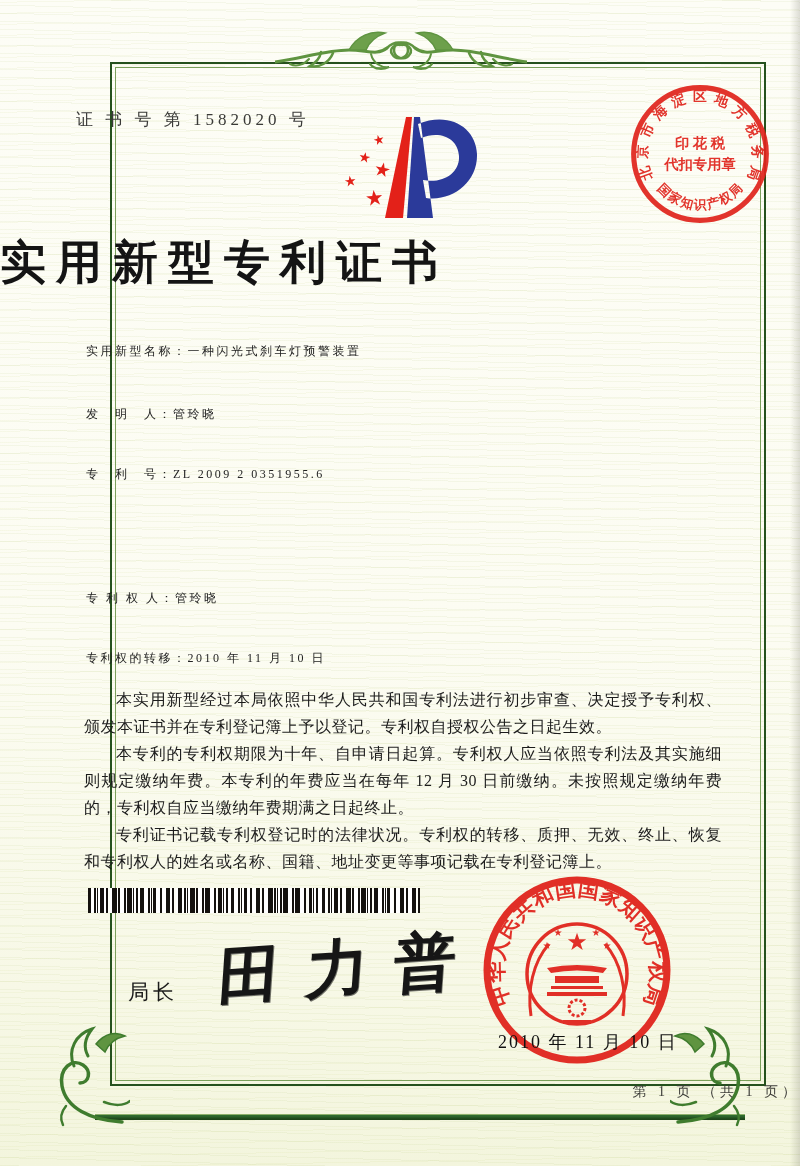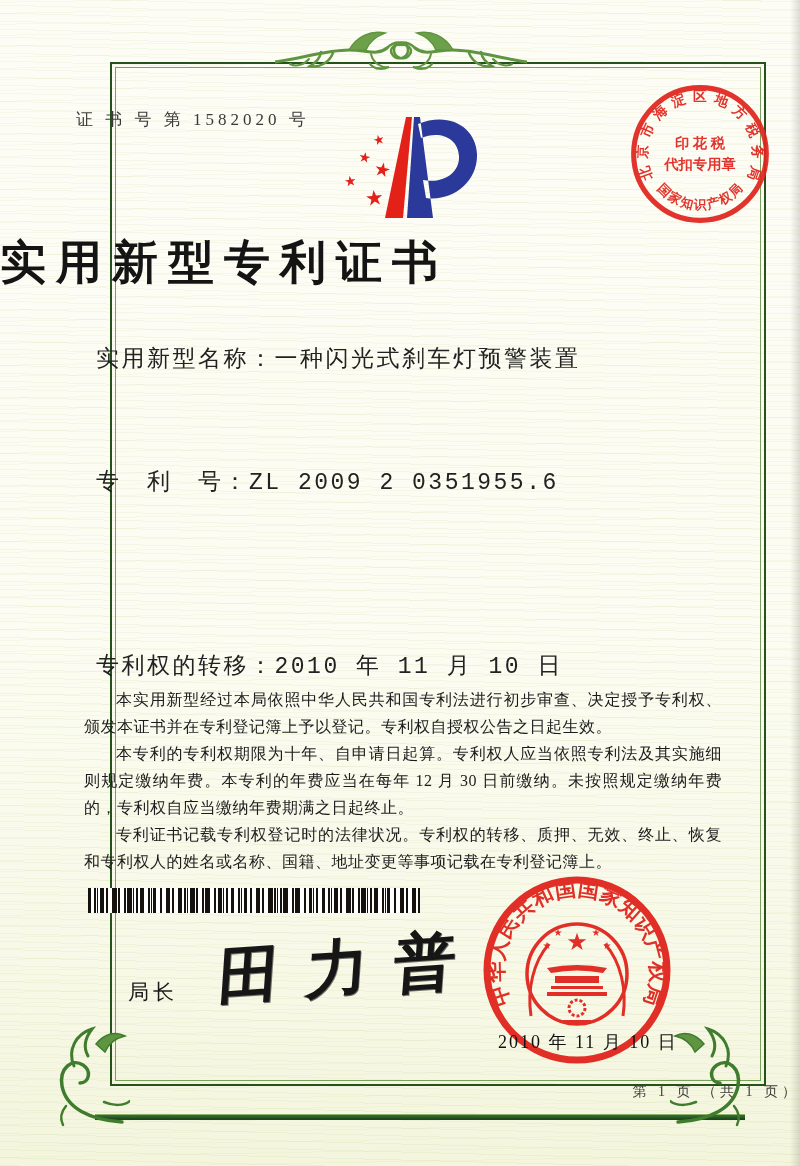--- a/index.html
+++ b/index.html
@@ -30,21 +30,21 @@
   .corner-fl.right{left:670px;top:1022px;transform:scaleX(-1);}
 
   
   .cert-no{position:absolute;left:76px;top:108px;font-size:17px;letter-spacing:4px;color:#3a3a38;}
   .logo{position:absolute;left:328px;top:112px;width:154px;height:120px;}
   .tax-stamp{position:absolute;left:626px;top:80px;width:148px;height:148px;opacity:.93;}
   .title{position:absolute;left:0;top:232px;width:100%;
     font-size:46px;font-weight:700;letter-spacing:10px;color:#141414;}
 
   
-  .field{position:absolute;left:96px;font-size:23px;letter-spacing:2.5px;white-space:nowrap;color:#222;font-family:Liberation Mono, monospace;}
+  .field{position:absolute;left:86px;font-size:12px;letter-spacing:2.5px;white-space:nowrap;color:#222;}
   .f0{top:343px}.f1{top:406px}.f2{top:466px}.f3{top:528px}.f4{top:590px}.f5{top:650px}
 
   
   .body-text{position:absolute;left:84px;top:686px;width:638px;font-size:16px;
     line-height:27px;text-align:justify;color:#1c1c1c;letter-spacing:.5px;}
   .body-text p{margin:0;text-indent:2em;}
 
   
   .barcode{position:absolute;left:88px;top:888px;width:332px;height:25px;background-color:#fff;
     background-image:
@@ -137,21 +137,23 @@
     <text fill="#e0251d" font-size="12.5" font-weight="bold">
       <textPath href="#taxBot" startOffset="50%" text-anchor="middle" textLength="96" lengthAdjust="spacing">国家知识产权局</textPath>
     </text>
     <text x="72.5" y="67" text-anchor="middle" fill="#e0251d" font-size="14" font-weight="bold">印 花 税</text>
     <text x="72.5" y="87" text-anchor="middle" fill="#e0251d" font-size="14" font-weight="bold">代扣专用章</text>
   </svg>
 
   <div class="title">实用新型专利证书</div>
 
   <div class="field f0"><span>实用新型名称：</span><span>一种闪光式刹车灯预警装置</span></div>
+  <div class="field f1"><span>发　明　人：</span><span>管玲晓</span></div>
   <div class="field f2"><span>专　利　号：</span><span>ZL 2009 2 0351955.6</span></div>
+  <div class="field f4"><span>专 利 权 人：</span><span>管玲晓</span></div>
   <div class="field f5"><span>专利权的转移：</span><span>2010 年 11 月 10 日</span></div>
 
   <div class="body-text">
     <p>本实用新型经过本局依照中华人民共和国专利法进行初步审查、决定授予专利权、颁发本证书并在专利登记簿上予以登记。专利权自授权公告之日起生效。</p>
     <p>本专利的专利权期限为十年、自申请日起算。专利权人应当依照专利法及其实施细则规定缴纳年费。本专利的年费应当在每年 12 月 30 日前缴纳。未按照规定缴纳年费的，专利权自应当缴纳年费期满之日起终止。</p>
     <p>专利证书记载专利权登记时的法律状况。专利权的转移、质押、无效、终止、恢复和专利权人的姓名或名称、国籍、地址变更等事项记载在专利登记簿上。</p>
   </div>
 
   <div class="barcode"></div>
 

